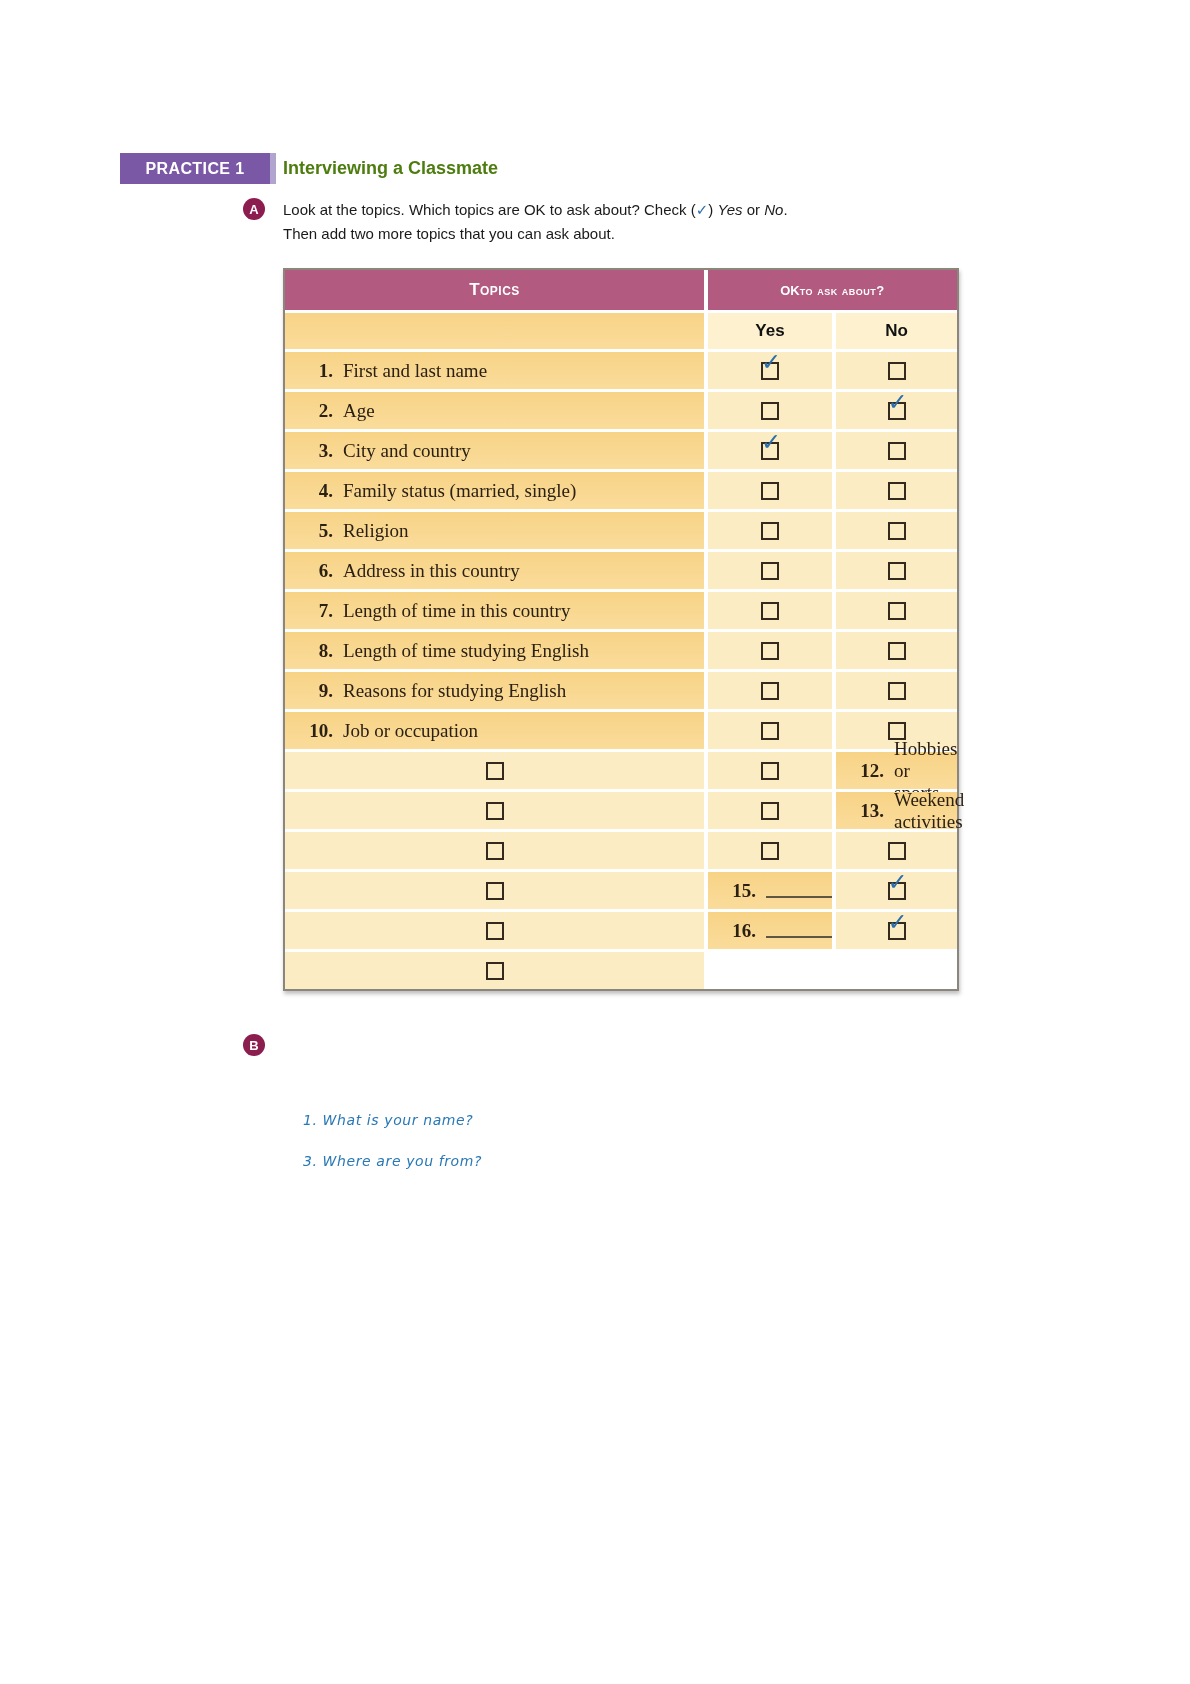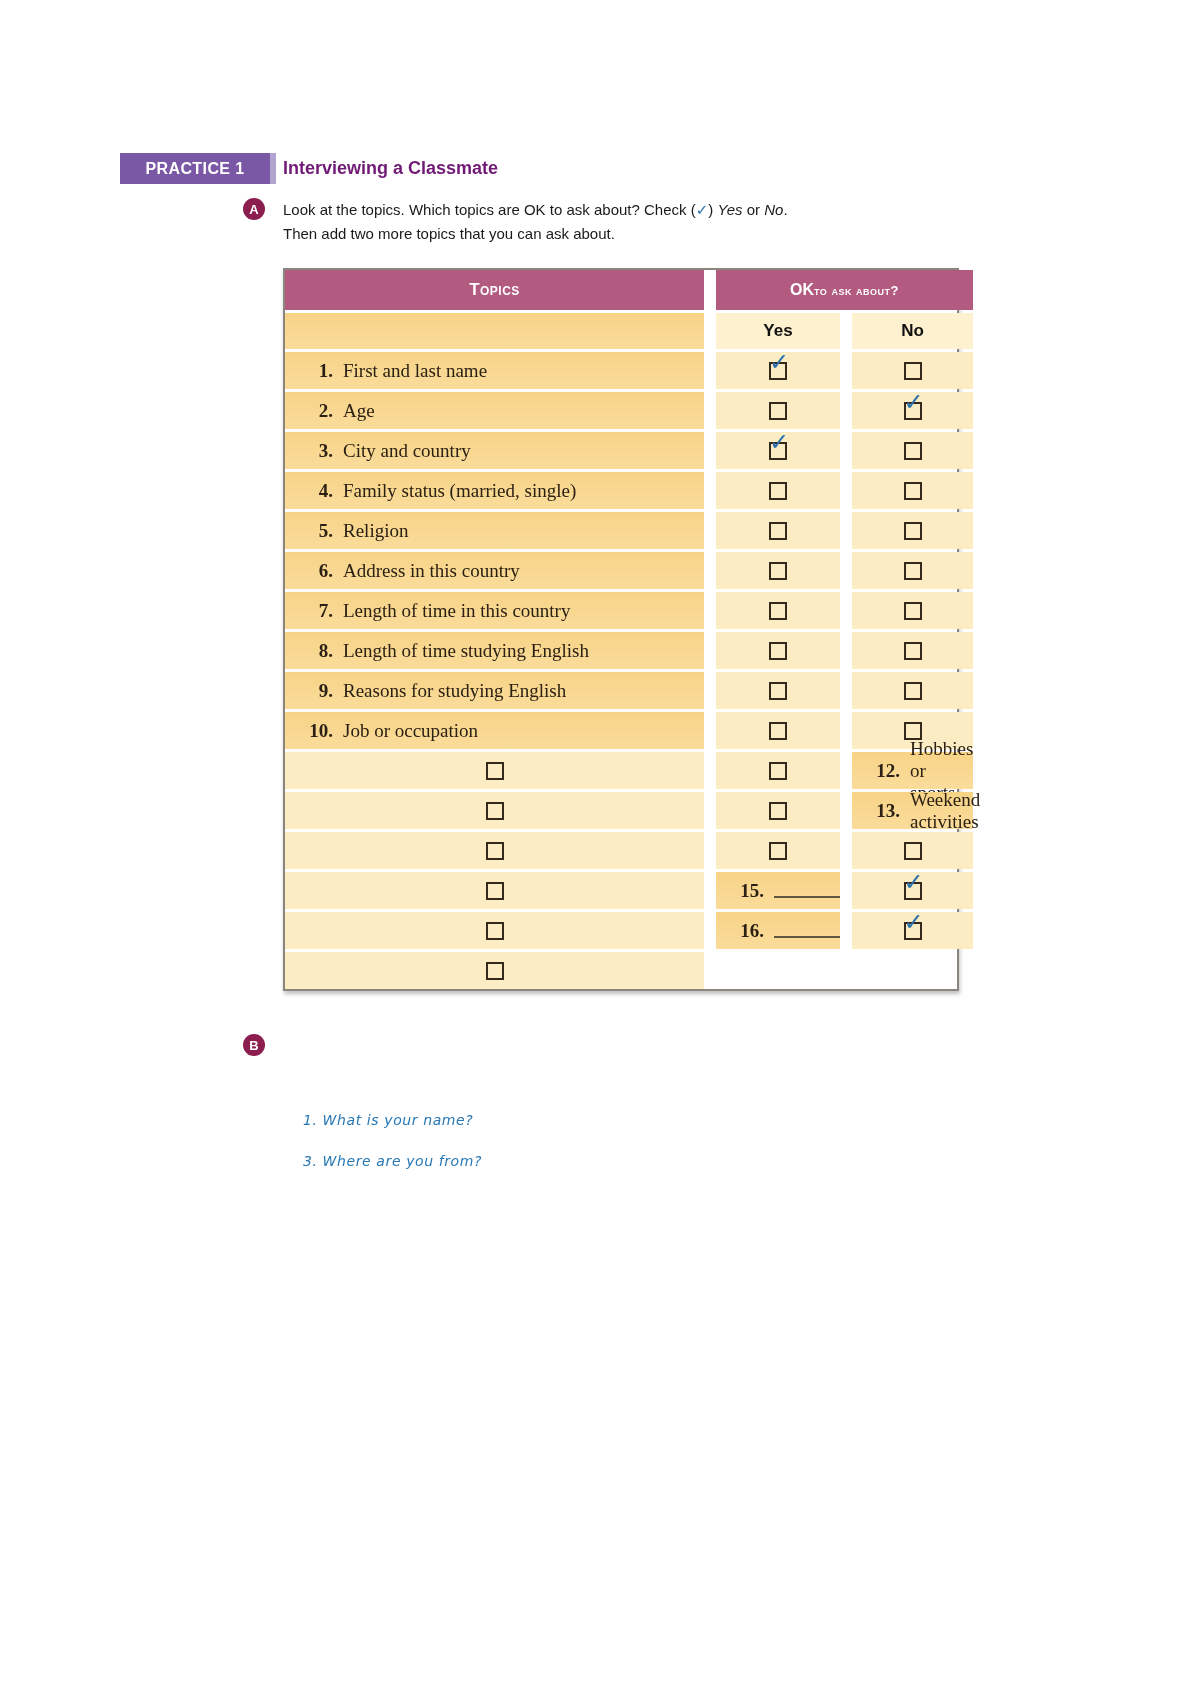--- a/index.html
+++ b/index.html
@@ -3,39 +3,39 @@
 <meta charset="utf-8">
 <style>
   html,body{margin:0;padding:0;background:#ffffff;}
   .page{position:relative;width:1190px;height:1304px;background:#ffffff;overflow:hidden;
         font-family:"Liberation Sans","DejaVu Sans",sans-serif;}
 
   
   .badge{position:absolute;left:120px;top:153px;width:150px;height:31px;background:#7a58a5;
          border-right:6px solid #b1a4ce;color:#fff;font-weight:700;font-size:16px;
          display:flex;align-items:center;justify-content:center;letter-spacing:.4px;}
-  .title{position:absolute;left:283px;top:158px;color:#701a75;font-weight:700;font-size:18px;}
+  .title{position:absolute;left:283px;top:158px;color:#4d7c0f;font-weight:700;font-size:18px;}
 
   
   .marker{position:absolute;width:22px;height:22px;border-radius:50%;background:#8c1d4f;color:#fff;
           font-weight:700;font-size:13px;display:flex;align-items:center;justify-content:center;}
   .instr{position:absolute;left:283px;width:700px;font-size:15px;line-height:24px;
          color:#1a1a1a;font-weight:500;}
   .instr .it{font-style:italic;}
   .instr .blue-check{color:#2b6fad;font-weight:700;}
 
   
   .topics-table{position:absolute;left:283px;top:268px;width:676px;box-sizing:border-box;
         border:2px solid #8a867d;background:#ffffff;display:grid;
         grid-template-columns:419px 124px 121px;grid-template-rows:40px 36px;grid-auto-rows:37px;
-        gap:3px 12px;box-shadow:1px 3px 4px rgba(0,0,0,.25);}
+        gap:3px 4px;box-shadow:1px 3px 4px rgba(0,0,0,.25);}
   .thead{background:#b25a7f;color:#fff;display:flex;align-items:center;justify-content:center;}
   .thead-left{grid-column:1;font-variant:small-caps;font-weight:700;font-size:17px;letter-spacing:.5px;}
   .thead-right{grid-column:2/4;font-weight:700;}
-  .thead-right .ok{font-size:16px;}
+  .thead-right .ok{font-size:13px;}
   .thead-right .ok-rest{font-variant:small-caps;font-size:13px;letter-spacing:.5px;}
   .subhead-left{background:linear-gradient(180deg,#f7d386,#fadc9b);}
   .subhead{background:#fdf1cf;display:flex;align-items:center;justify-content:center;
            font-weight:700;font-size:17px;color:#111;}
   .cell{display:flex;align-items:center;}
   .topic-cell{background:linear-gradient(180deg,#f7d386,#fadc9b);padding-left:12px;}
   .num{font-family:"Liberation Serif","DejaVu Serif",serif;font-weight:700;font-size:19px;
        width:36px;text-align:right;margin-right:10px;color:#2b2014;flex:none;}
   .topic-text{font-family:"Liberation Serif","DejaVu Serif",serif;font-size:19px;color:#2b2014;}
   .blank-line{display:inline-block;width:252px;height:13px;border-bottom:2px solid #5f5740;}

